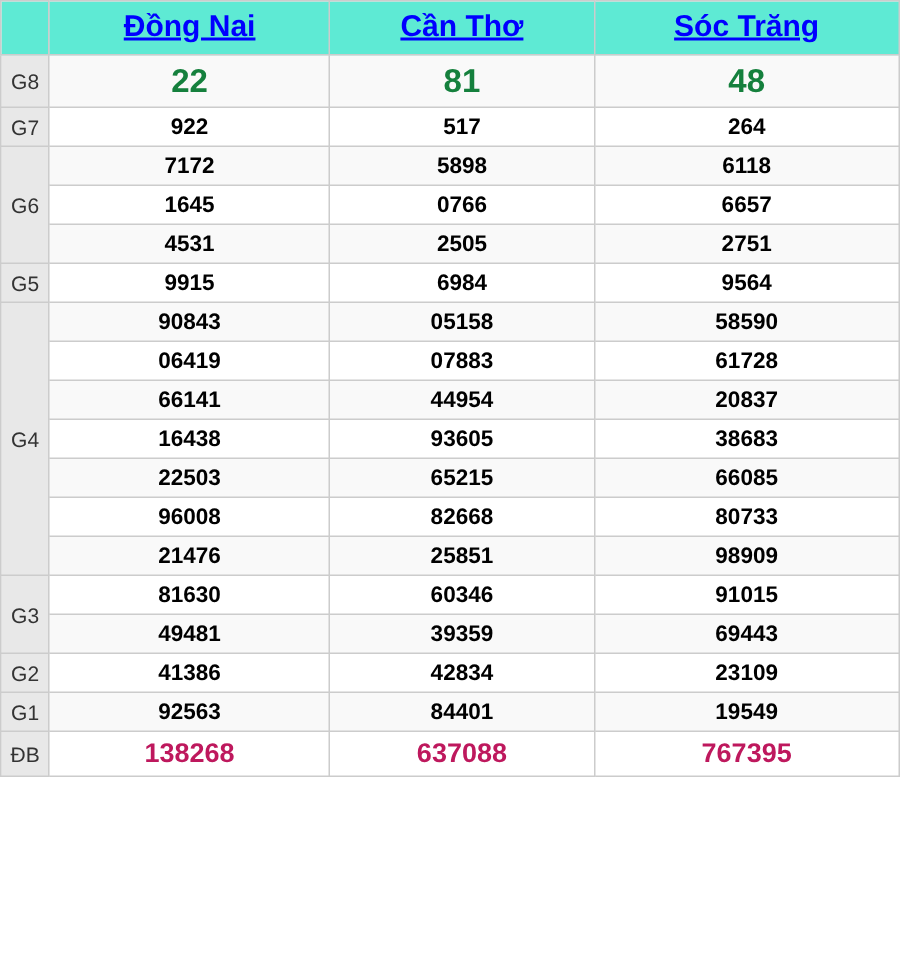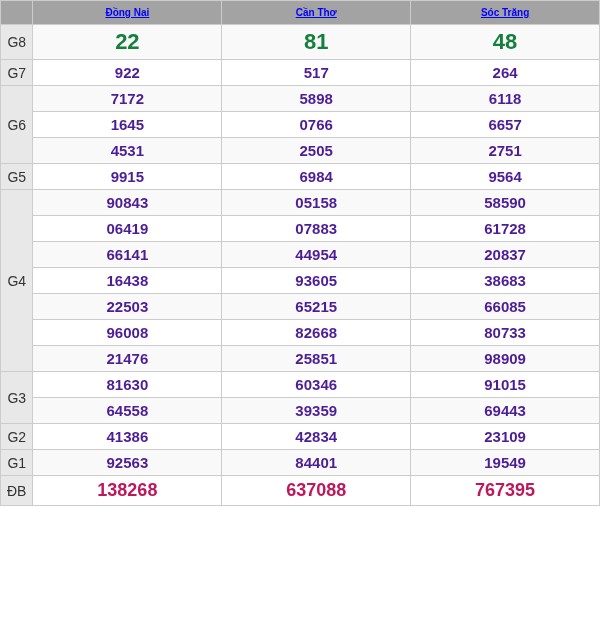--- a/index.html
+++ b/index.html
@@ -12,23 +12,23 @@
       width: 100%;
       border-collapse: collapse;
       font-size: 15px;
     }
     th, td {
       border: 1px solid #ccc;
       text-align: center;
       padding: 4px 6px;
     }
     thead th {
-      background: #a3a3a3;
+      background: #5eead4;
       font-weight: bold;
-      font-size: 10px;
+      font-size: 20px;
       color: #00f;
       text-decoration: underline;
       padding: 6px;
     }
     .row-label {
       background: #e8e8e8;
       font-weight: normal;
       color: #333;
       font-size: 14px;
       width: 24px;
@@ -44,21 +44,21 @@
       font-weight: bold;
       font-size: 22px;
     }
     .special-db {
       color: #be185d;
       font-weight: bold;
       font-size: 18px;
     }
     td.data-cell {
       font-weight: bold;
-      color: #4c1d95;
+      color: #000000;
       font-size: 15px;
     }
   </style>
 </head>
 <body>
 
 <table>
   <thead>
     <tr>
       <th></th>
@@ -138,21 +138,21 @@
         <td class="data-cell">25851</td>
         <td class="data-cell">98909</td>
       </tr>
       <tr>
         <td class="row-label" rowspan="2">G3</td>
         <td class="data-cell">81630</td>
         <td class="data-cell">60346</td>
         <td class="data-cell">91015</td>
       </tr>
       <tr>
-        <td class="data-cell">64558</td>
+        <td class="data-cell">49481</td>
         <td class="data-cell">39359</td>
         <td class="data-cell">69443</td>
       </tr>
       <tr>
         <td class="row-label">G2</td>
         <td class="data-cell">41386</td>
         <td class="data-cell">42834</td>
         <td class="data-cell">23109</td>
       </tr>
       <tr>

